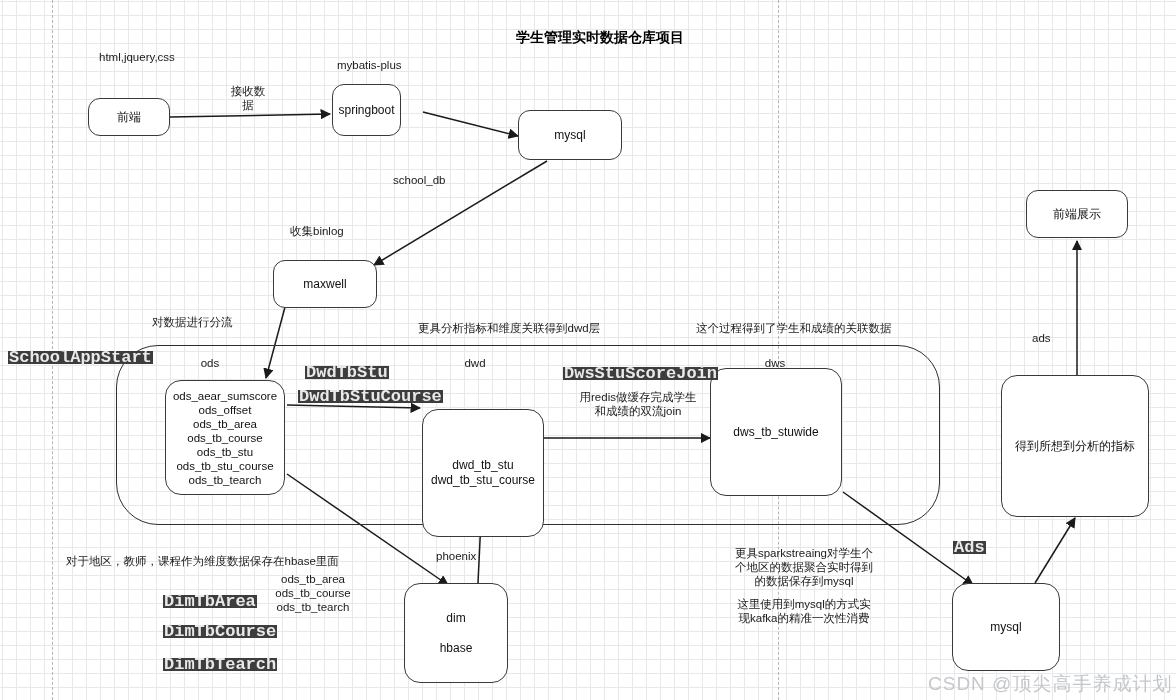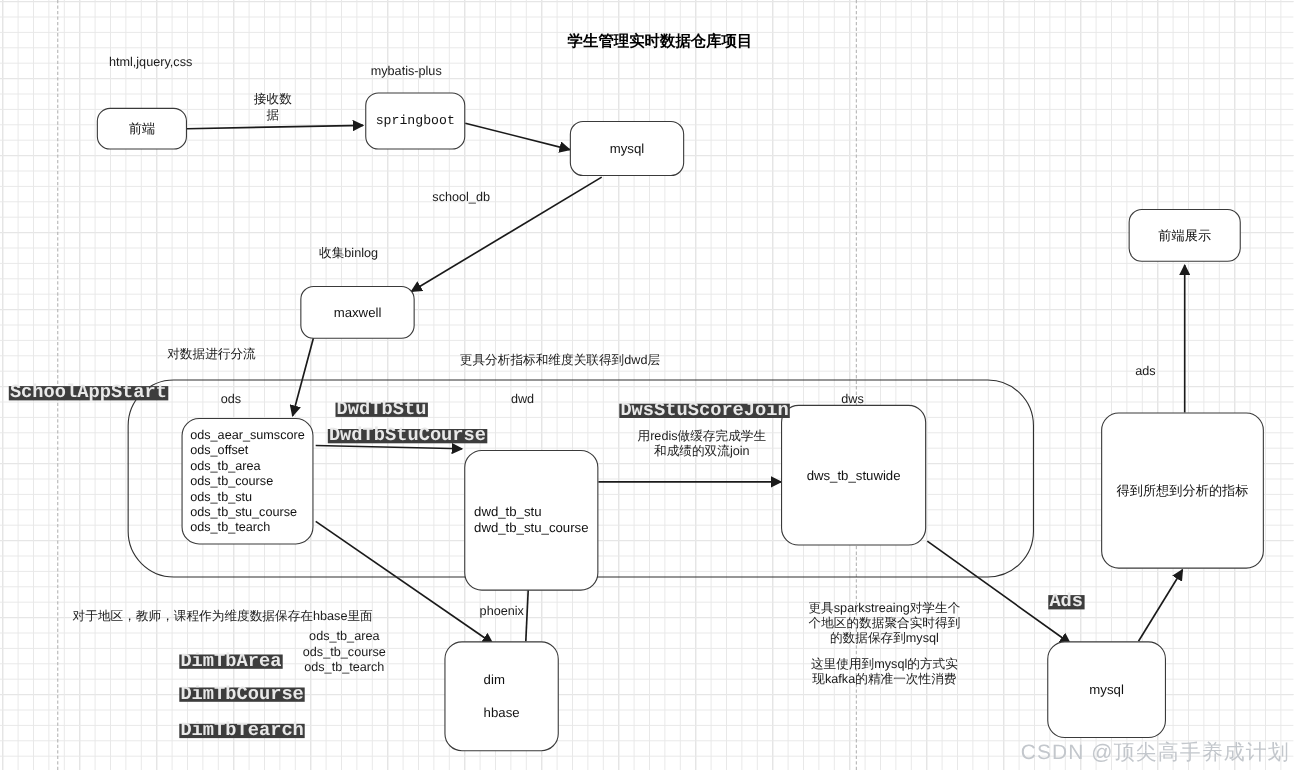--- a/index.html
+++ b/index.html
@@ -32,21 +32,21 @@
   }
   .node {
     position: absolute;
     box-sizing: border-box;
     background: #ffffff;
     border: 1.6px solid #3a3a3a;
     border-radius: 12px;
     display: flex;
     align-items: center;
     justify-content: center;
-    text-align: left;
+    text-align: center;
     font-size: 12px;
     line-height: 15px;
     color: #111111;
     white-space: pre-line;
   }
   .group {
     position: absolute;
     box-sizing: border-box;
     background: rgba(255,255,255,0.0);
     border: 1.8px solid #2f2f2f;
@@ -123,21 +123,21 @@
       <path d="M 843 492 L 973 585"></path>
       <path d="M 1035 583 L 1075 518"></path>
       <path d="M 1077 375 L 1077 241"></path>
     </g>
   </svg>
 
   <div class="title" style="left:516px; top:29px;">学生管理实时数据仓库项目</div>
 
   <div class="node" style="left:88px; top:98px; width:82px; height:38px;">前端</div>
 
-  <div class="node" style="left:332px; top:84px; width:91px; height:52px;font-family:Liberation Mono, monospace;">springboot</div>
+  <div class="node" style="left:332px; top:84px; width:69px; height:52px;">springboot</div>
 
   <div class="node" style="left:518px; top:110px; width:104px; height:50px;">mysql</div>
 
   <div class="node" style="left:273px; top:260px; width:104px; height:48px;">maxwell</div>
 
   <div class="group" style="left:116px; top:345px; width:824px; height:180px;"></div>
 
   <div class="plain" style="left:190px; top:356px; width:40px;">ods</div>
   <div class="plain" style="left:455px; top:356px; width:40px;">dwd</div>
   <div class="plain" style="left:755px; top:356px; width:40px;">dws</div>
@@ -173,20 +173,21 @@
 据</div>
 
   <div class="plain left" style="left:393px; top:173px; width:110px;">school_db</div>
 
   <div class="plain left" style="left:290px; top:224px; width:110px;">收集binlog</div>
 
   <div class="plain left" style="left:152px; top:315px; width:180px;">对数据进行分流</div>
 
   <div class="plain left" style="left:418px; top:321px; width:280px;">更具分析指标和维度关联得到dwd层</div>
 
+  <div class="plain left" style="left:696px; top:321px; width:300px;">这个过程得到了学生和成绩的关联数据</div>
 
   <div class="plain" style="left:563px; top:390px; width:150px;">用redis做缓存完成学生
 和成绩的双流join</div>
 
   <div class="plain left" style="left:1032px; top:331px; width:50px;">ads</div>
 
   <div class="plain left" style="left:436px; top:549px; width:70px;">phoenix</div>
 
   <div class="plain left" style="left:66px; top:554px; width:330px;">对于地区，教师，课程作为维度数据保存在hbase里面</div>
 

